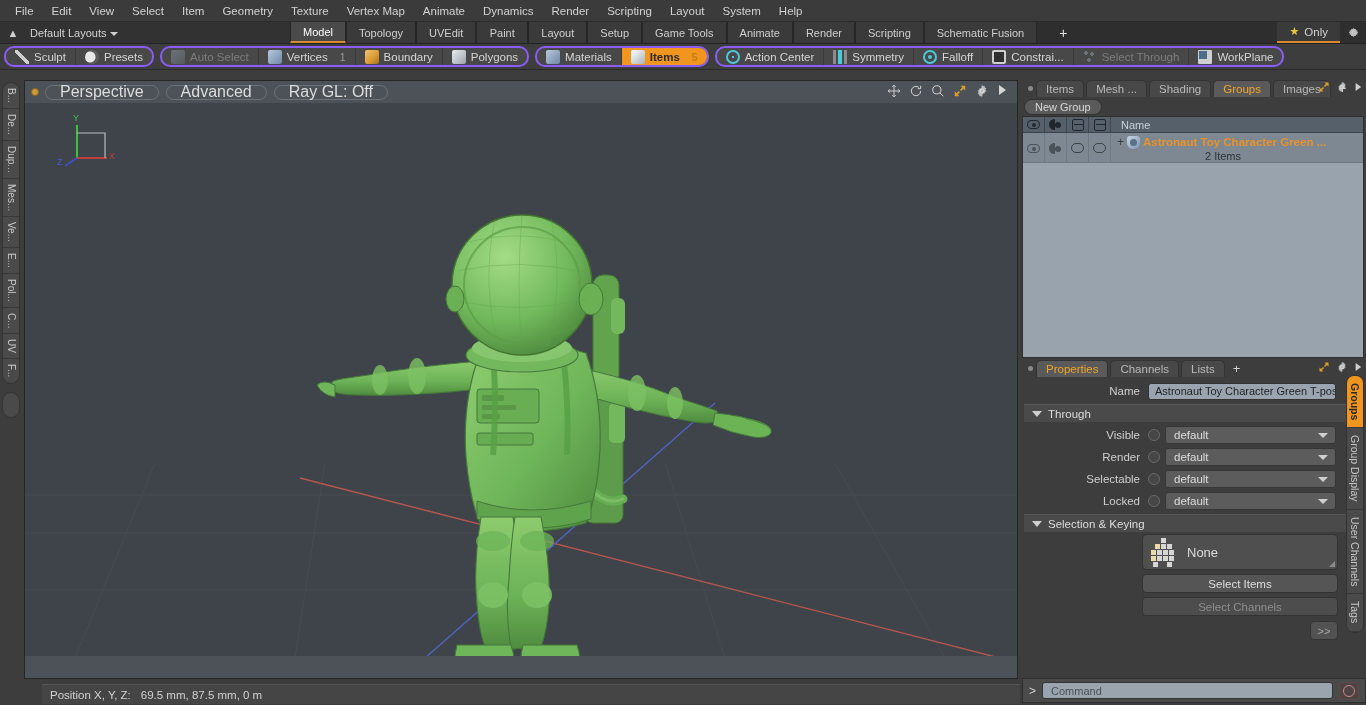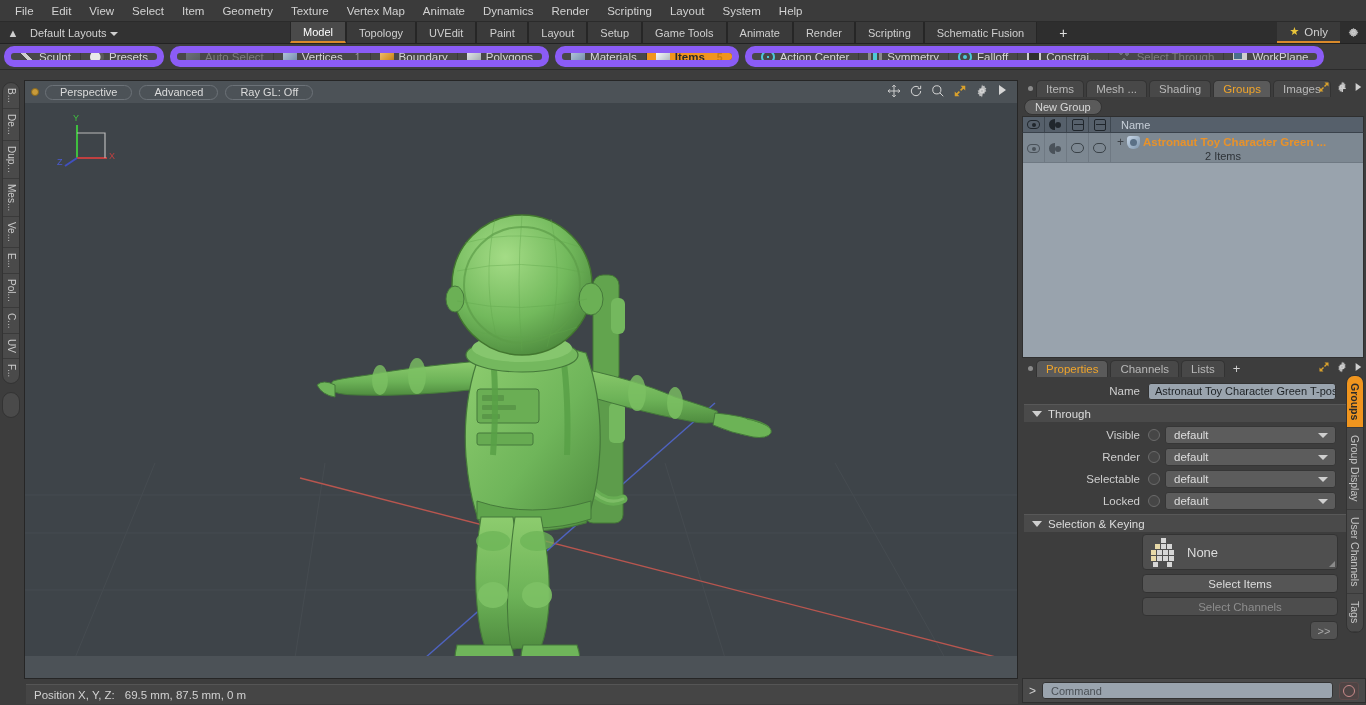--- a/index.html
+++ b/index.html
@@ -53,21 +53,21 @@
   .star { color: #e8c43a; font-size: 11px; }
   .gear-btn { display:flex; align-items:center; justify-content:center; width: 26px; background:#2e2e2e; }
 
   
   .modebar {
     height: 26px; background: #3d3d3d; display: flex; align-items: center; gap: 0;
     padding: 0 4px; border-bottom: 1px solid #2b2b2b;
   }
   .grp {
     display: flex; align-items: center; height: 21px;
-    background: #484848; border: 7px solid #8b5cf6; border-radius: 10px; overflow: hidden;
+    background: #484848; border: 2px solid #8b5cf6; border-radius: 10px; overflow: hidden;
     margin-right: 6px;
   }
   .gbtn {
     display: flex; align-items: center; gap: 5px; height: 100%; padding: 0 9px;
     color: #d5d5d5; font-size: 11.5px; white-space: nowrap; position: relative;
     border-right: 1px solid #3a3a3a;
   }
   .gbtn:last-child { border-right: none; }
   .gbtn.dim { color: #7d7d7d; }
   .gbtn.sel { background: #f0951e; color: #2a2a2a; font-weight: bold; }
@@ -111,21 +111,21 @@
 
   
   .viewport {
     position: absolute; left: 24px; top: 2px; width: 994px; height: 599px;
     background: #3c4247; border: 1px solid #262626; overflow: hidden;
   }
   .vp-header { position:absolute; left:0; top:0; width:100%; height: 22px; background: #4c5257; display:flex; align-items:center; padding-left:6px; }
   .vp-dot { width: 8px; height: 8px; border-radius: 50%; background: #c89a3a; border:1px solid #8a6a1d; margin-right: 6px;}
   .vp-pill {
     height: 15px; padding: 0 14px; border: 1px solid #6c7278; border-radius: 8px;
-    color: #dcdcdc; font-size: 11px; display:flex; align-items:center; justify-content:center;
+    color: #dcdcdc; font-size: 16px; display:flex; align-items:center; justify-content:center;
     margin-right: 7px; min-width: 72px;
   }
   .vp-icons { position:absolute; right: 6px; top: 3px; display:flex; align-items:center; gap: 8px; }
   .vpi { width: 14px; height: 14px; position:relative; }
   .vp-canvas { position:absolute; left:0; top:22px; width: 994px; height: 555px; background:#3e4449; overflow:hidden;}
   .vp-status { position: absolute; right: 8px; bottom: 6px; text-align: right; line-height: 15px; font-size: 11px; color:#d0d0d0;}
   .vp-status .hi { color: #e0a12a; }
   .vp-foot { position:absolute; left:0; bottom:0; width: 994px; height: 22px; background:#4c5257;}
 
   
@@ -216,21 +216,21 @@
   .rr-tab.active { background:#f0951e; color:#2b2b2b; font-weight:bold; }
 
   
   .cmdbar { position:absolute; left:1022px; top: 678px; width: 344px; height: 25px; background:#4a4a4a; border:1px solid #2f2f2f; display:flex; align-items:center; padding: 0 6px; gap:6px;}
   .cmd-gt { color:#cfcfcf; font-size: 12px;}
   .cmd-input { flex:1; height: 17px; background:#9aa4ae; border:1px solid #333; border-radius:3px; color:#4a5056; font-size:11px; display:flex; align-items:center; padding:0 8px;}
   .cmd-btn { width: 20px; height: 18px; border:1px solid #5e4a4a; border-radius: 3px; background:#4e4444; display:flex;align-items:center;justify-content:center;}
   .cmd-circle { width:12px;height:12px;border-radius:50%;border:1.5px solid #c98a8a;}
 
   
-  .statusbar { position:absolute; left:0; bottom:0; width: 1018px; height: 22px; background:#3d3d3d; display:flex; align-items:center;}
+  .statusbar { position:absolute; left:16px; bottom:0; width: 1018px; height: 22px; background:#3d3d3d; display:flex; align-items:center;}
   .status-inner { margin-left: 26px; height: 20px; display:flex; align-items:center; padding: 0 8px; background:#454545; border-top:1px solid #555; color:#d2d2d2; font-size:11.5px; flex:1;}
   .status-inner .v { margin-left: 10px; }
 </style>
 </head>
 <body>
 
 <div class="app">
 
   <div class="menubar">
     <div class="mi">File</div>

